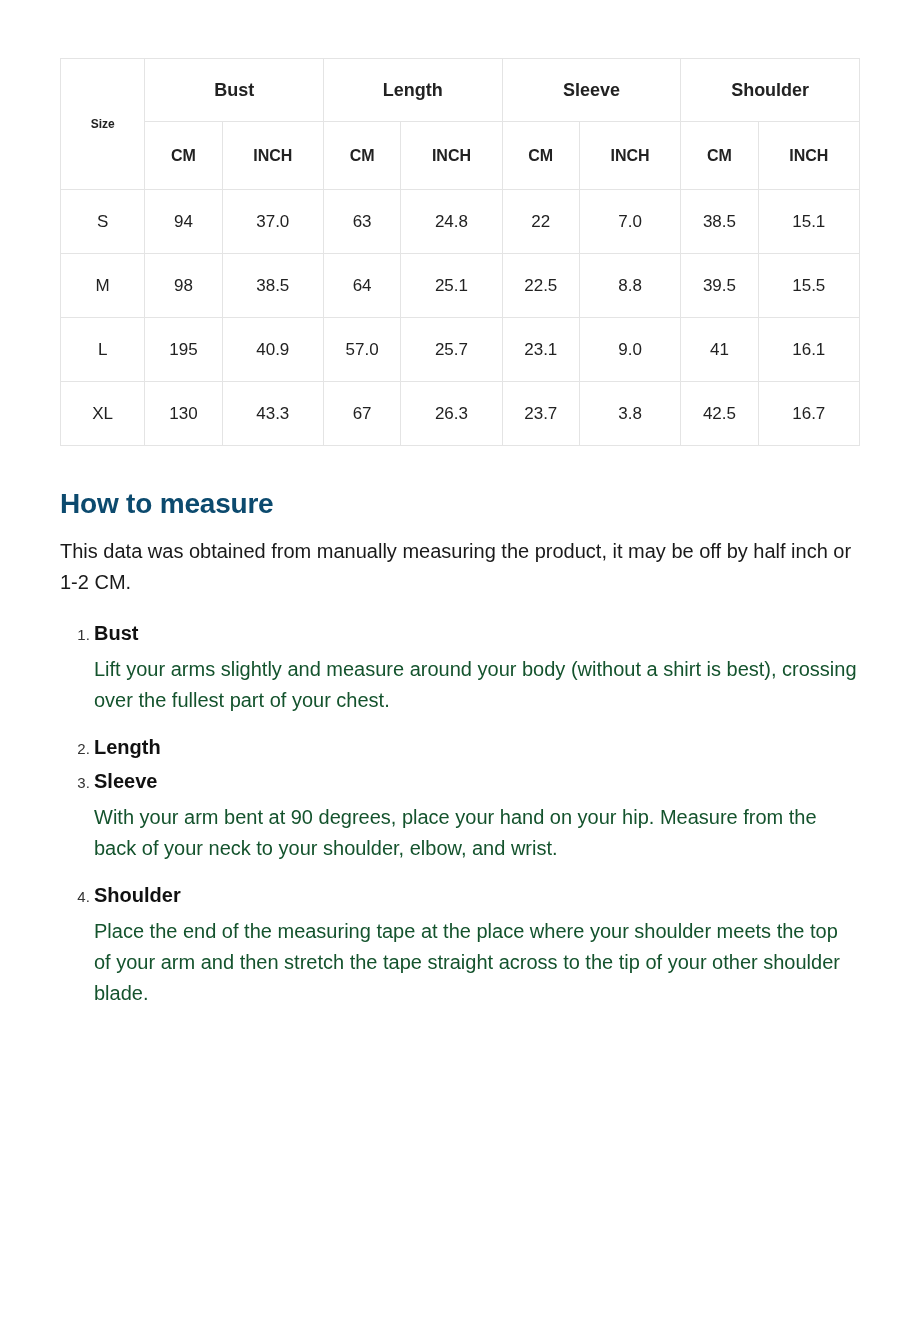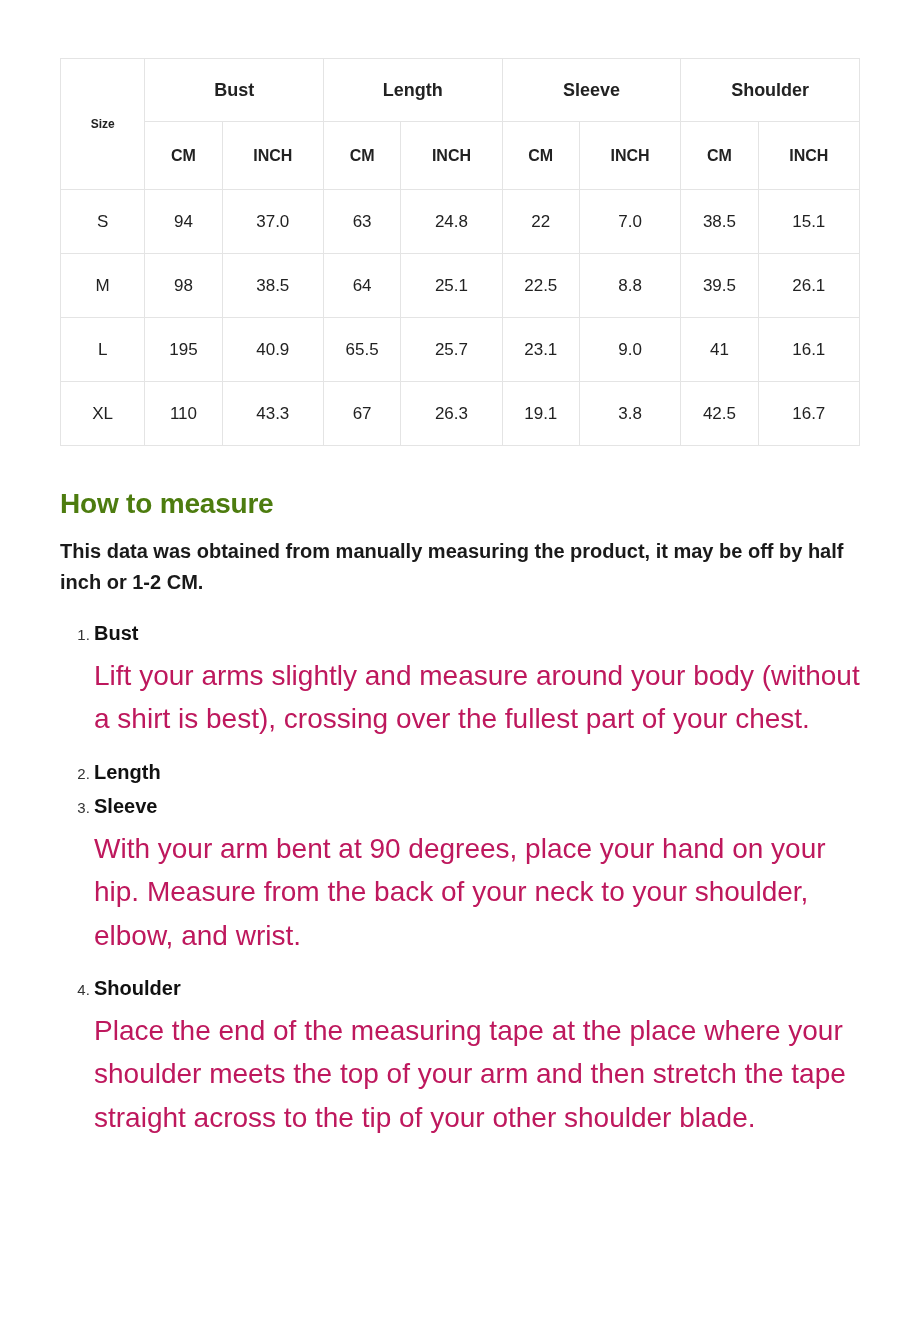--- a/index.html
+++ b/index.html
@@ -63,29 +63,28 @@
   col.c-size { width: 84px; }
   col.c-cm   { width: 77px; }
   col.c-inch { width: 101px; }
 
   
   h2.section-title {
     font-size: 28px;
     font-weight: bold;
     margin: 42px 0 16px 0;
     letter-spacing: -0.2px;
-    color: #4d7c0f;
+    color: #0c4a6e;
   }
   p.intro {
     font-size: 20px;
     line-height: 1.55;
     margin: 0 0 14px 0;
     color: #1a1a1a;
     max-width: 800px;
-    font-weight: bold;
   }
   ol.measure-list {
     margin: 22px 0 0 0;
     padding-left: 34px;
     list-style-position: outside;
   }
   ol.measure-list > li {
     font-size: 15px;
     color: #333;
     margin-bottom: 6px;
@@ -96,24 +95,24 @@
   .item-title {
     display: block;
     font-size: 20px;
     font-weight: bold;
     color: #111;
     line-height: 1.3;
     margin-bottom: 8px;
   }
   .item-body {
     display: block;
-    font-size: 28px;
+    font-size: 20px;
     font-weight: normal;
     line-height: 1.55;
-    color: #be185d;
+    color: #14532d;
     margin-bottom: 18px;
     max-width: 770px;
   }
 </style>
 </head>
 <body>
 
 <div class="page">
 
   <table class="size-table">
@@ -161,40 +160,40 @@
       </tr>
       <tr>
         <td class="cell">M</td>
         <td class="cell">98</td>
         <td class="cell">38.5</td>
         <td class="cell">64</td>
         <td class="cell">25.1</td>
         <td class="cell">22.5</td>
         <td class="cell">8.8</td>
         <td class="cell">39.5</td>
-        <td class="cell">26.1</td>
+        <td class="cell">15.5</td>
       </tr>
       <tr>
         <td class="cell">L</td>
         <td class="cell">195</td>
         <td class="cell">40.9</td>
-        <td class="cell">65.5</td>
+        <td class="cell">57.0</td>
         <td class="cell">25.7</td>
         <td class="cell">23.1</td>
         <td class="cell">9.0</td>
         <td class="cell">41</td>
         <td class="cell">16.1</td>
       </tr>
       <tr>
         <td class="cell">XL</td>
-        <td class="cell">110</td>
+        <td class="cell">130</td>
         <td class="cell">43.3</td>
         <td class="cell">67</td>
         <td class="cell">26.3</td>
-        <td class="cell">19.1</td>
+        <td class="cell">23.7</td>
         <td class="cell">3.8</td>
         <td class="cell">42.5</td>
         <td class="cell">16.7</td>
       </tr>
     </tbody>
   </table>
 
   <h2 class="section-title">How to measure</h2>
 
   <p class="intro">This data was obtained from manually measuring the product, it may be off by half inch or 1-2 CM.</p>

